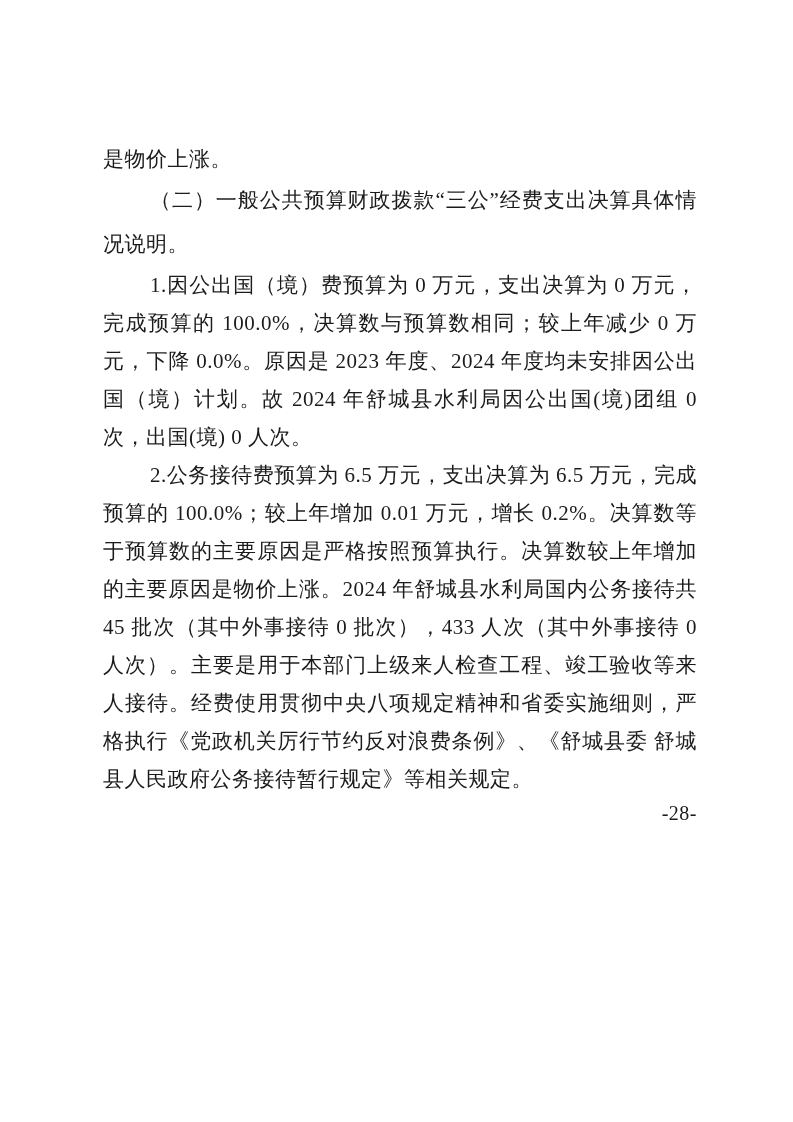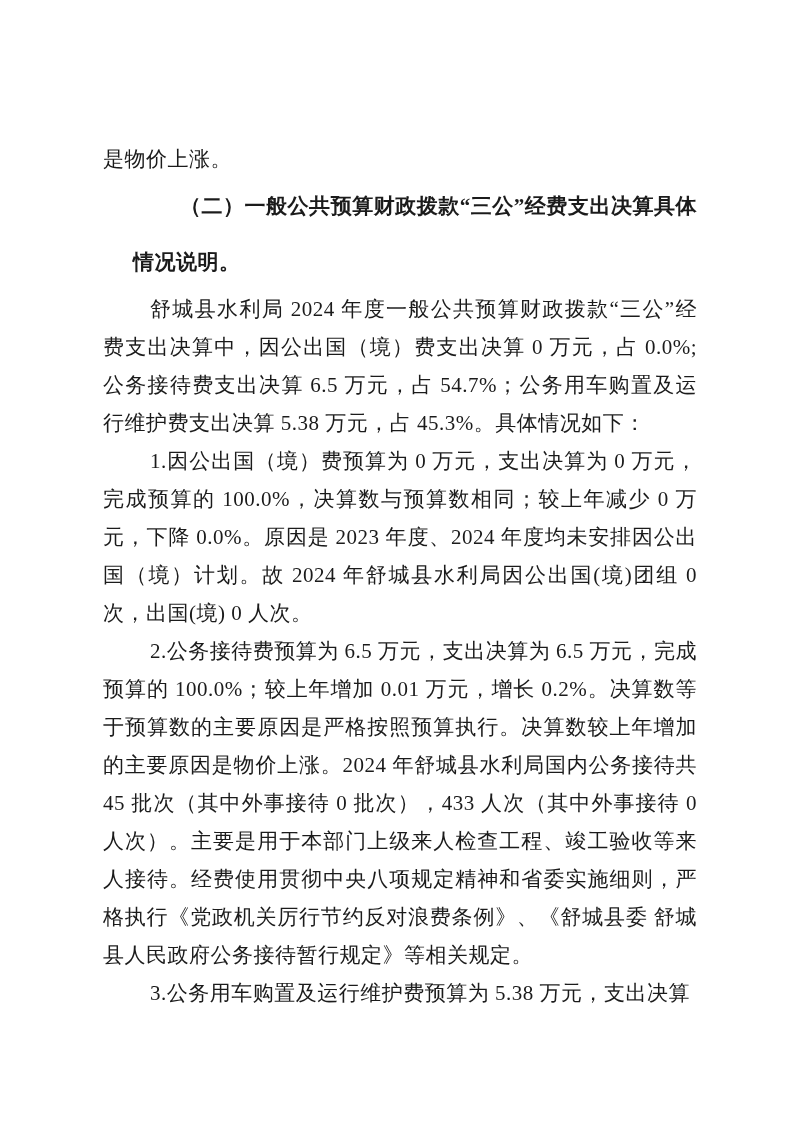--- a/index.html
+++ b/index.html
@@ -27,24 +27,23 @@
     line-height: 38px;
     letter-spacing: 0.5px;
     text-align: justify;
     text-justify: inter-ideograph;
     word-break: normal;
   }
   .para.indent {
     text-indent: 47px;
   }
   .para.heading {
-    font-weight: bold;
-    line-height: 56px;
+    font-weight: normal;
+    line-height: 44px;
     text-indent: 47px;
-    margin-left: 30px;
   }
   .bold {
     font-weight: normal;
   }
   .gap-before {
   }
   .page-number {
     margin-top: 4px;
     font-size: 20px;
     line-height: 22px;
@@ -58,30 +57,27 @@
 <div class="page">
 
   <p class="para">
     <span>是物价上涨。</span>
   </p>
 
   <p class="para heading">
     <span>（二）一般公共预算财政拨款“三公”经费支出决算具体情况说明。</span>
   </p>
 
-  <p class="para indent">
-    <span>舒城县水利局 2024 年度一般公共预算财政拨款“三公”经费支出决算中，因公出国（境）费支出决算 0 万元，占 0.0%;公务接待费支出决算 6.5 万元，占 54.7%；公务用车购置及运行维护费支出决算 5.38 万元，占 45.3%。具体情况如下：</span>
-  </p>
 
   <p class="para indent">
     <span class="bold">1.因公出国（境）费</span><span>预算为 0 万元，支出决算为 0 万元，完成预算的 100.0%，决算数与预算数相同；较上年减少 0 万元，下降 0.0%。原因是 2023 年度、2024 年度均未安排因公出国（境）计划。故 2024 年舒城县水利局因公出国(境)团组 0 次，出国(境) 0 人次。</span>
   </p>
 
   <p class="para indent gap-before">
     <span class="bold">2.公务接待费</span><span>预算为 6.5 万元，支出决算为 6.5 万元，完成预算的 100.0%；较上年增加 0.01 万元，增长 0.2%。决算数等于预算数的主要原因是严格按照预算执行。决算数较上年增加的主要原因是物价上涨。2024 年舒城县水利局国内公务接待共 45 批次（其中外事接待 0 批次），433 人次（其中外事接待 0 人次）。主要是用于本部门上级来人检查工程、竣工验收等来人接待。经费使用贯彻中央八项规定精神和省委实施细则，严格执行《党政机关厉行节约反对浪费条例》、《舒城县委 舒城县人民政府公务接待暂行规定》等相关规定。</span>
   </p>
 
-  <p class="para indent">
-    <span class="bold">3.公务用车购置及运行维护费</span><span>预算为 5.38 万元，支出决算</span>
-  </p>
 
+  <div class="page-number">
+    <span>-28-</span>
+  </div>
 
 </div>
 
 </body></html>

